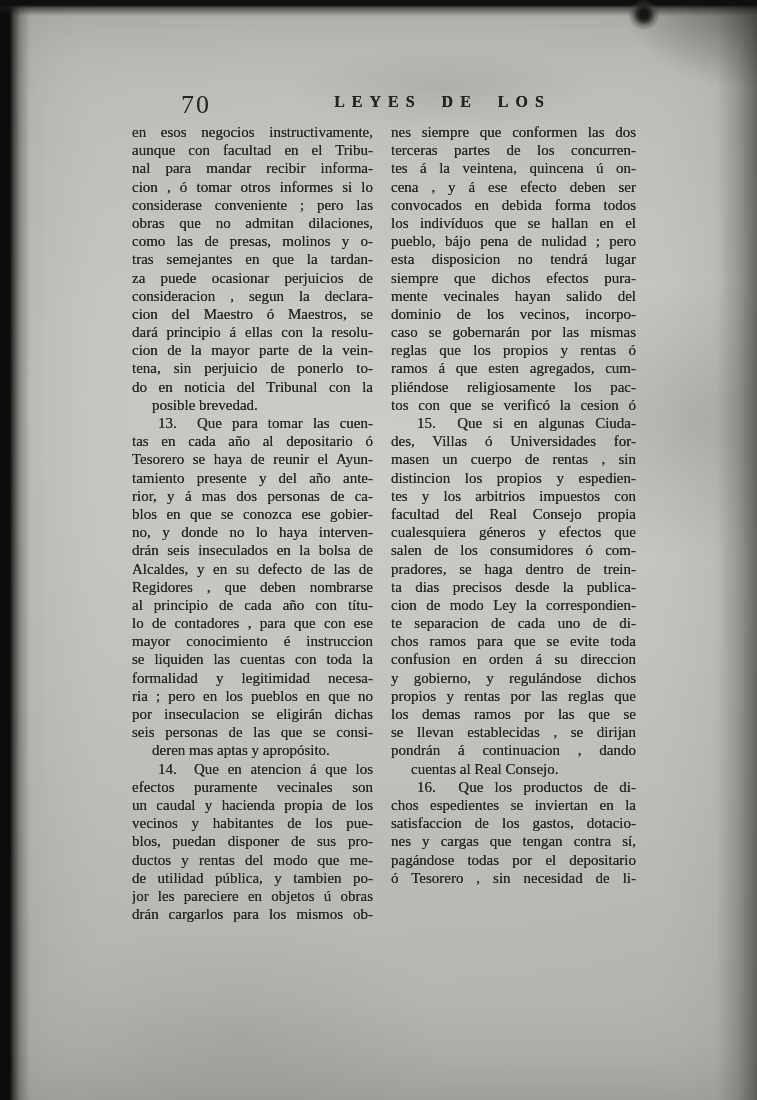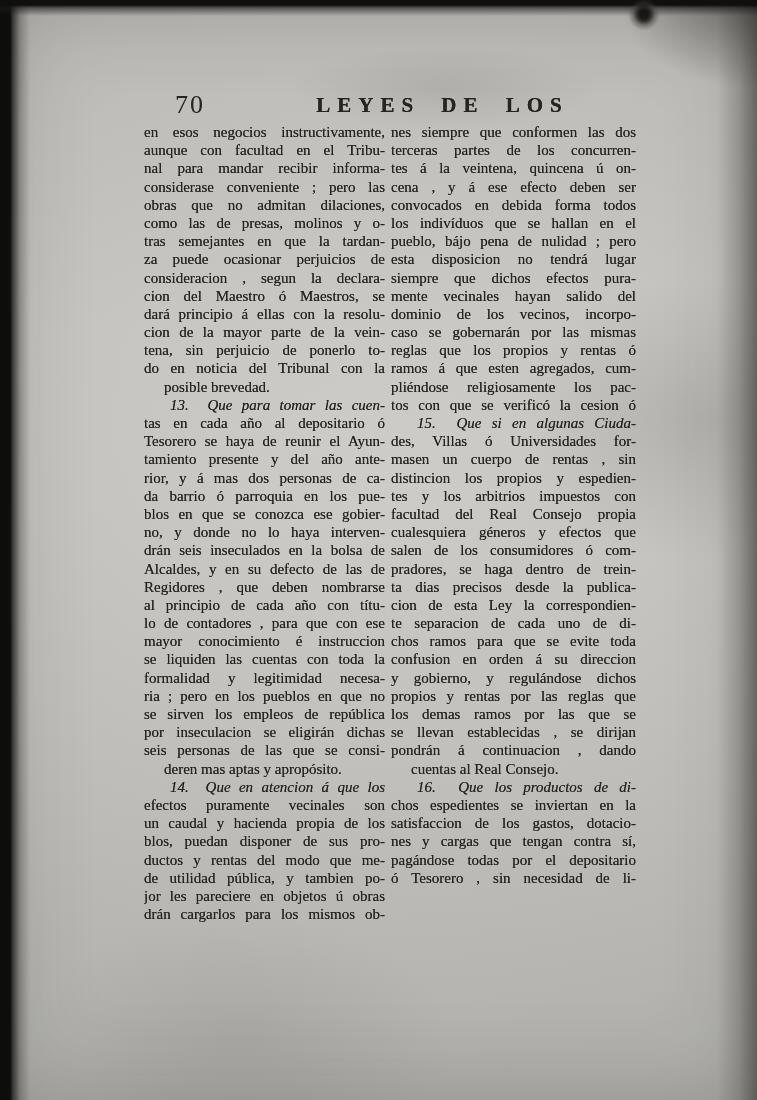--- a/index.html
+++ b/index.html
@@ -24,88 +24,88 @@
   .edge-right { right:0; top:0; width:40px; height:1100px;
     background:linear-gradient(270deg, rgba(45,44,41,0.55), rgba(80,78,74,0.30) 18px, rgba(80,78,74,0) 40px); }
   .edge-top-right { right:0; top:0; width:140px; height:90px;
     background:radial-gradient(ellipse at 100% 0%, rgba(35,34,31,0.5), rgba(35,34,31,0) 70%); }
   .ink-blot { position:absolute; left:628px; top:0; width:32px; height:32px;
     background:radial-gradient(circle at 50% 45%,
       rgba(18,16,14,0.95) 0 4px, rgba(32,30,27,0.85) 7px,
       rgba(62,60,55,0.45) 11px, rgba(95,92,86,0) 16px); }
   
   .header { position:absolute; top:90px; left:0; width:757px; height:34px; }
-  .pagenum { position:absolute; left:175px; top:0; font-size:26px; letter-spacing:2px; }
+  .pagenum { position:absolute; left:181px; top:0; font-size:26px; letter-spacing:2px; }
   .title   { position:absolute; left:300px; top:3px; width:285px; text-align:center;
-    font-size:21px; font-weight:bold; letter-spacing:7px; word-spacing:9px;
+    font-size:16px; font-weight:bold; letter-spacing:7px; word-spacing:9px;
     text-shadow:0 0 0.5px #26241f; }
   
   .col { position:absolute; top:123px; overflow:hidden;
     font-size:15px; line-height:18.2px; text-shadow:0 0 0.45px rgba(38,36,31,0.8); }
-  .col-left  { left:144px; width:241px; }
+  .col-left  { left:132px; width:241px; }
   .col-right { left:391px; width:245px; }
   .line { height:18.2px; text-align:justify; text-align-last:justify; white-space:normal; }
   .line.end   { text-align-last:left;margin-left:20px; }
-  .line.start { text-indent:26px;font-style:italic; }
+  .line.start { text-indent:26px; }
 </style>
 </head>
 <body>
 
 <div class="scan">
   <div class="edge edge-right"></div>
   <div class="edge edge-top-right"></div>
   <div class="edge edge-left"></div>
   <div class="edge edge-top"></div>
   <div class="ink-blot"></div>
 
   <div class="header">
     <span class="pagenum">70</span>
     <span class="title">LEYES DE LOS</span>
   </div>
 
   <div class="col col-left" id="col-left">
       <div class="line">en esos negocios instructivamente,</div>
       <div class="line">aunque con facultad en el Tribu-</div>
       <div class="line">nal para mandar recibir informa-</div>
+      <div class="line">cion , ó tomar otros informes si lo</div>
       <div class="line">considerase conveniente ; pero las</div>
       <div class="line">obras que no admitan dilaciones,</div>
       <div class="line">como las de presas, molinos y o-</div>
       <div class="line">tras semejantes en que la tardan-</div>
       <div class="line">za puede ocasionar perjuicios de</div>
       <div class="line">consideracion , segun la declara-</div>
       <div class="line">cion del Maestro ó Maestros, se</div>
       <div class="line">dará principio á ellas con la resolu-</div>
       <div class="line">cion de la mayor parte de la vein-</div>
       <div class="line">tena, sin perjuicio de ponerlo to-</div>
       <div class="line">do en noticia del Tribunal con la</div>
       <div class="line end">posible brevedad.</div>
       <div class="line start">13.&nbsp;&nbsp;Que para tomar las cuen-</div>
       <div class="line">tas en cada año al depositario ó</div>
       <div class="line">Tesorero se haya de reunir el Ayun-</div>
       <div class="line">tamiento presente y del año ante-</div>
       <div class="line">rior, y á mas dos personas de ca-</div>
-      <div class="line">da barrio ó parroquia en los pue-</div>
       <div class="line">blos en que se conozca ese gobier-</div>
       <div class="line">no, y donde no lo haya interven-</div>
       <div class="line">drán seis inseculados en la bolsa de</div>
       <div class="line">Alcaldes, y en su defecto de las de</div>
       <div class="line">Regidores , que deben nombrarse</div>
       <div class="line">al principio de cada año con títu-</div>
       <div class="line">lo de contadores , para que con ese</div>
       <div class="line">mayor conocimiento é instruccion</div>
       <div class="line">se liquiden las cuentas con toda la</div>
       <div class="line">formalidad y legitimidad necesa-</div>
       <div class="line">ria ; pero en los pueblos en que no</div>
-      <div class="line">se sirven los empleos de república</div>
       <div class="line">por inseculacion se eligirán dichas</div>
       <div class="line">seis personas de las que se consi-</div>
       <div class="line end">deren mas aptas y apropósito.</div>
       <div class="line start">14.&nbsp;&nbsp;Que en atencion á que los</div>
       <div class="line">efectos puramente vecinales son</div>
       <div class="line">un caudal y hacienda propia de los</div>
+      <div class="line">vecinos y habitantes de los pue-</div>
       <div class="line">blos, puedan disponer de sus pro-</div>
       <div class="line">ductos y rentas del modo que me-</div>
       <div class="line">de utilidad pública, y tambien po-</div>
       <div class="line">jor les pareciere en objetos ú obras</div>
       <div class="line">drán cargarlos para los mismos ob-</div>
     </div>
   <div class="col col-right" id="col-right">
       <div class="line">nes siempre que conformen las dos</div>
       <div class="line">terceras partes de los concurren-</div>
       <div class="line">tes á la veintena, quincena ú on-</div>
@@ -125,21 +125,21 @@
       <div class="line start">15.&nbsp;&nbsp;Que si en algunas Ciuda-</div>
       <div class="line">des, Villas ó Universidades for-</div>
       <div class="line">masen un cuerpo de rentas , sin</div>
       <div class="line">distincion los propios y espedien-</div>
       <div class="line">tes y los arbitrios impuestos con</div>
       <div class="line">facultad del Real Consejo propia</div>
       <div class="line">cualesquiera géneros y efectos que</div>
       <div class="line">salen de los consumidores ó com-</div>
       <div class="line">pradores, se haga dentro de trein-</div>
       <div class="line">ta dias precisos desde la publica-</div>
-      <div class="line">cion de esta Ley la correspondien-</div>
+      <div class="line">cion de modo Ley la correspondien-</div>
       <div class="line">te separacion de cada uno de di-</div>
       <div class="line">chos ramos para que se evite toda</div>
       <div class="line">confusion en orden á su direccion</div>
       <div class="line">y gobierno, y regulándose dichos</div>
       <div class="line">propios y rentas por las reglas que</div>
       <div class="line">los demas ramos por las que se</div>
       <div class="line">se llevan establecidas , se dirijan</div>
       <div class="line">pondrán á continuacion , dando</div>
       <div class="line end">cuentas al Real Consejo.</div>
       <div class="line start">16.&nbsp;&nbsp;Que los productos de di-</div>

